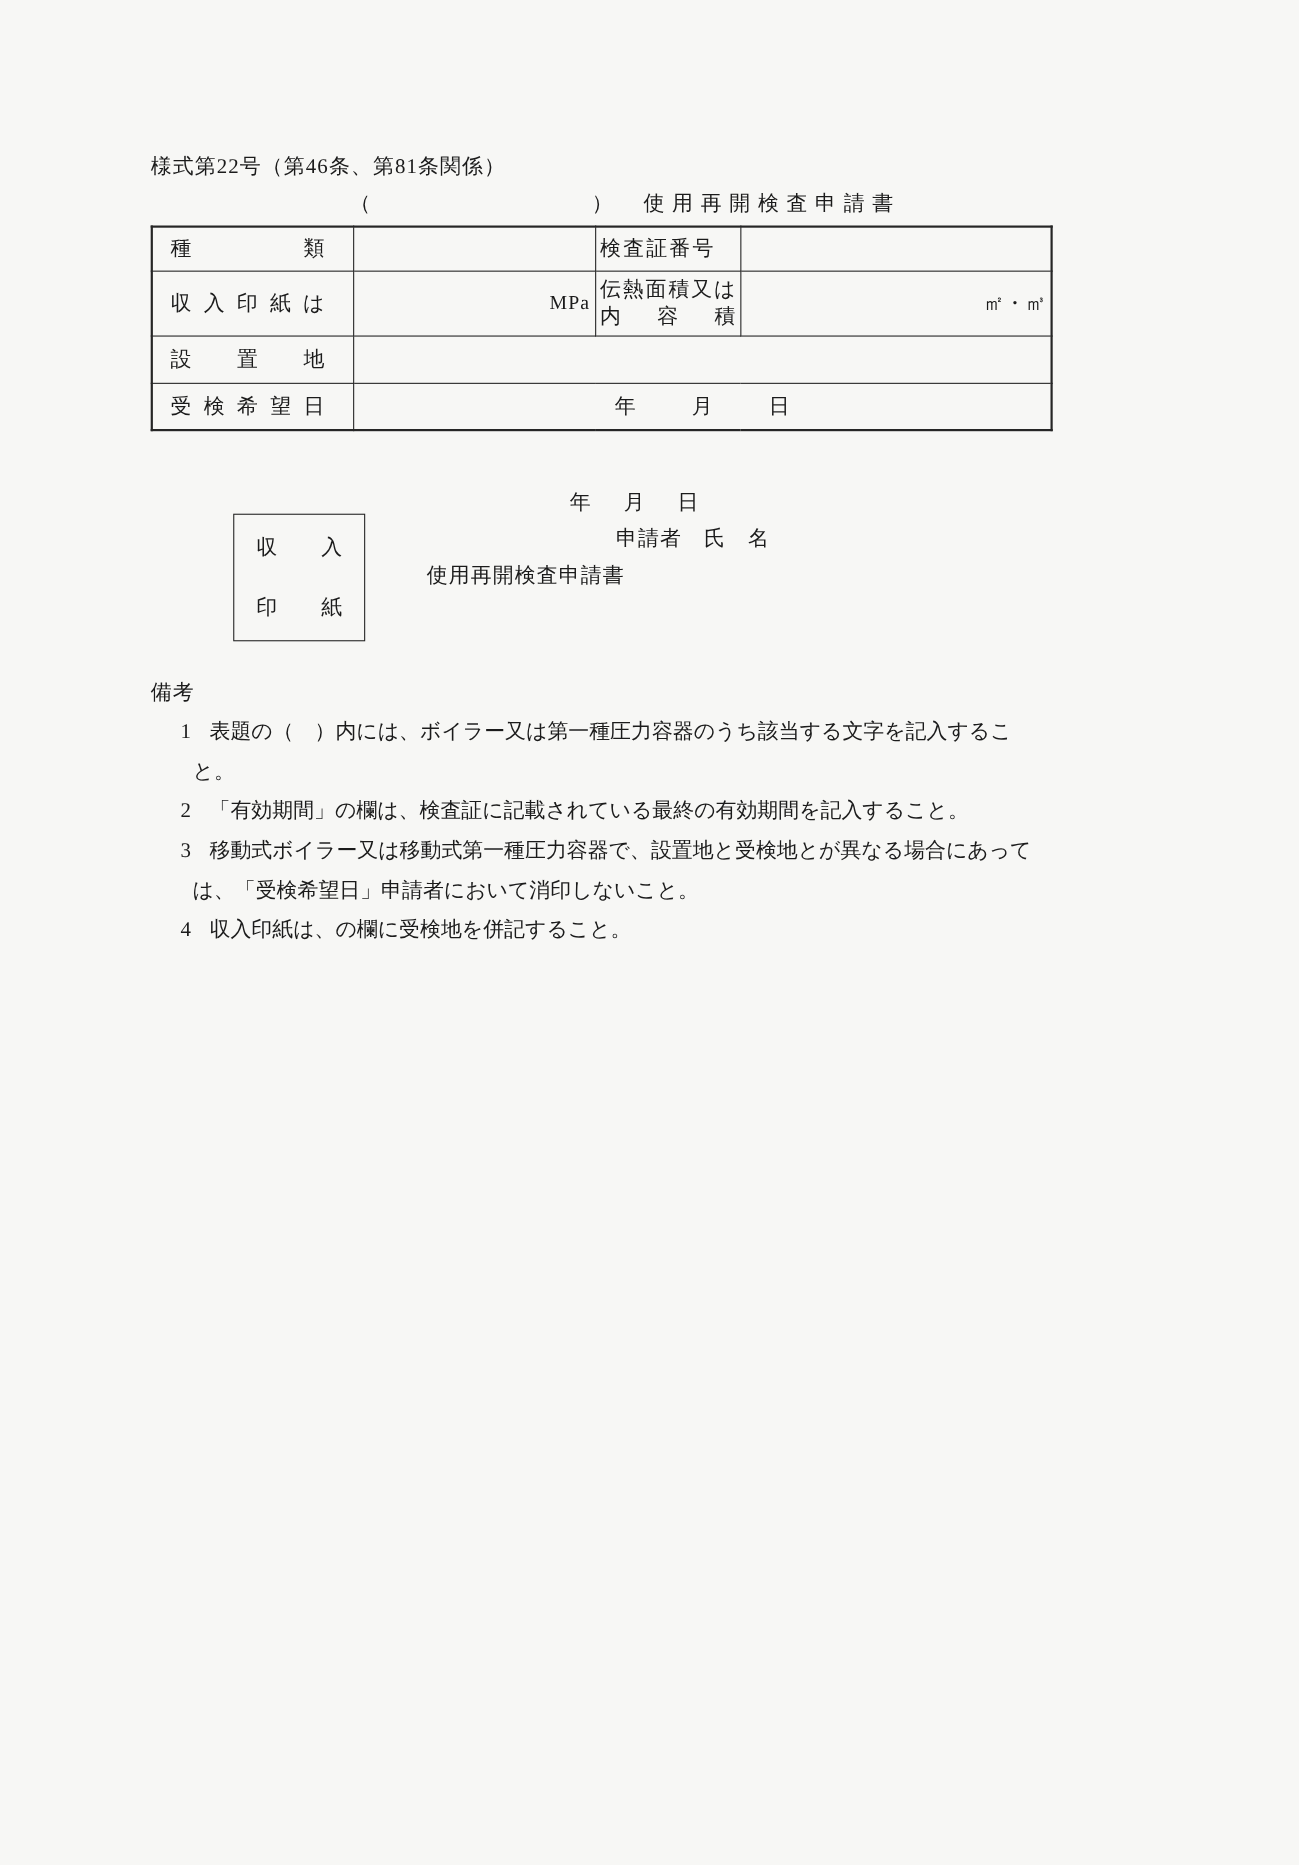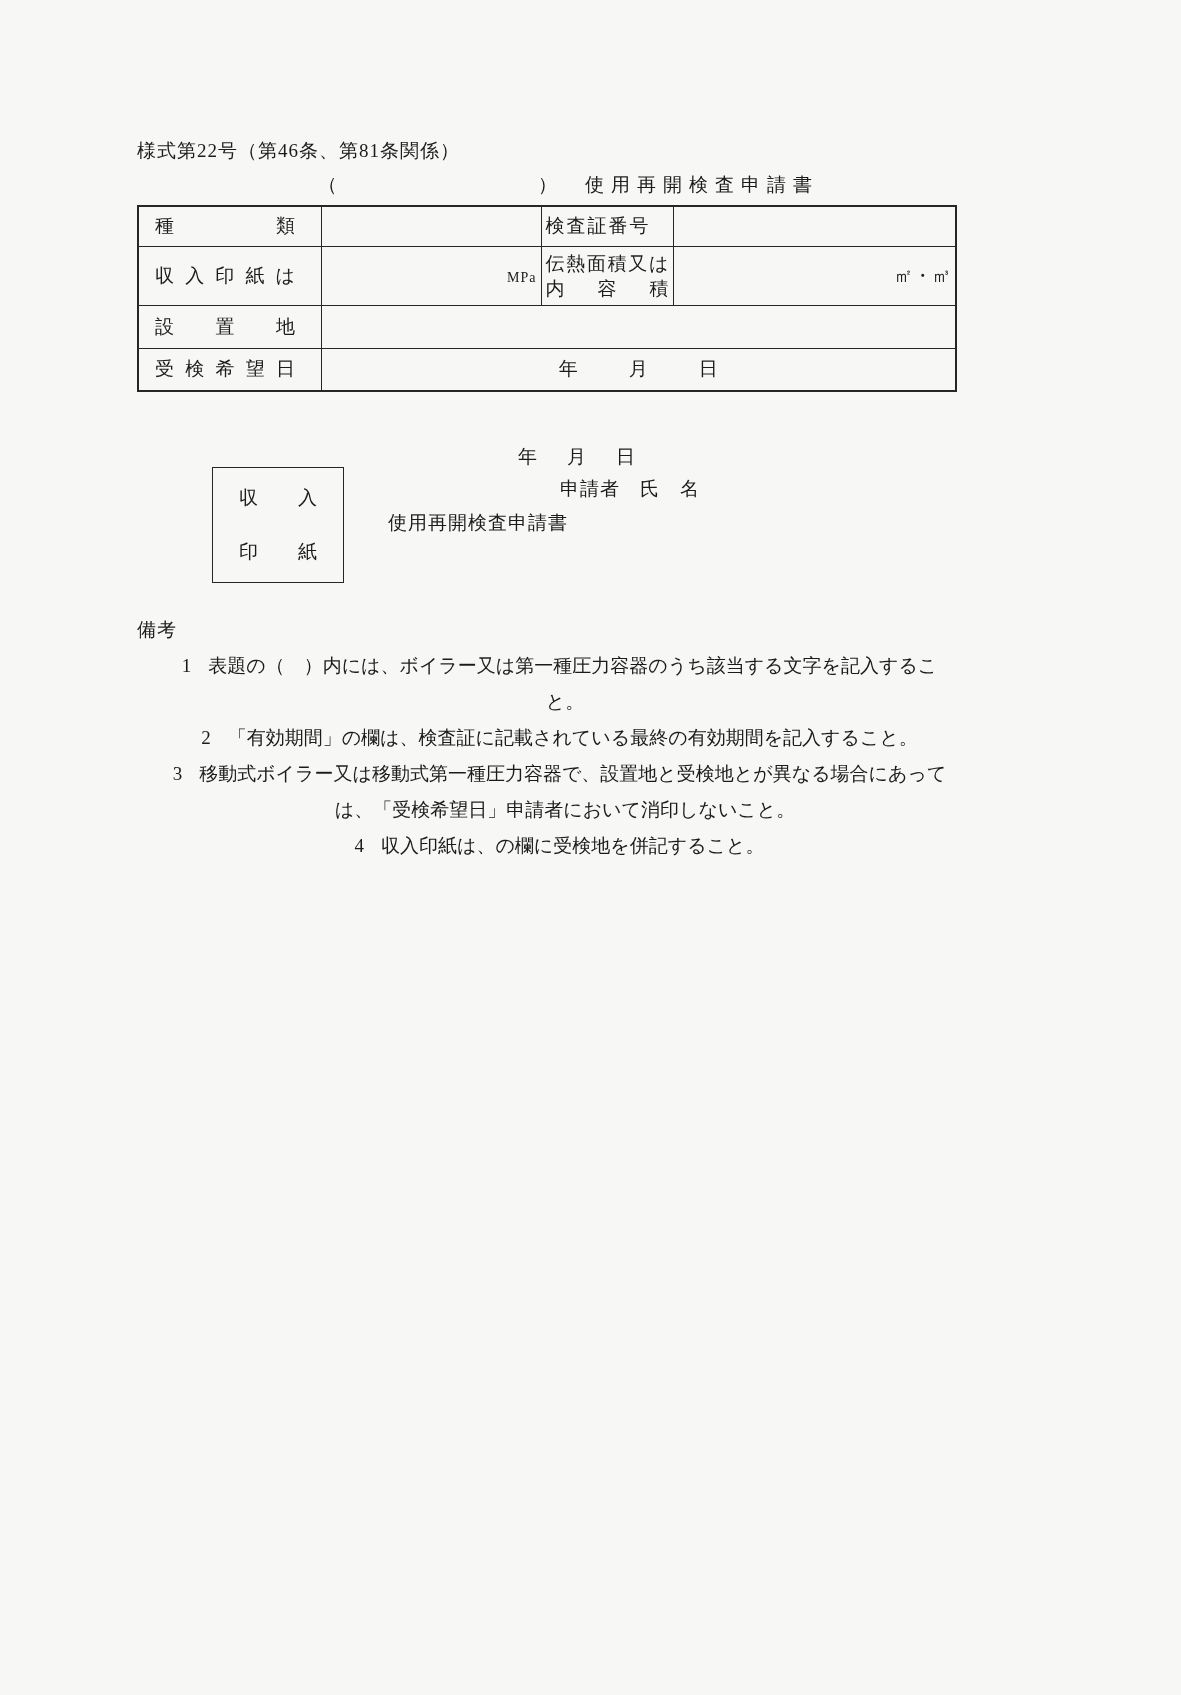--- a/index.html
+++ b/index.html
@@ -46,57 +46,57 @@
     white-space: normal;
   }
   .cell-cert { padding-left: 8px; letter-spacing: 2px; }
   .cell-wrap {
     padding: 2px 8px;
     line-height: 25px;
     text-align: justify;
     text-align-last: justify;
   }
   .cell-unit { text-align: right; padding-right: 24px; }
-  .unit-mpa { font-size: 14px; letter-spacing: 1px; }
+  .unit-mpa { font-size: 18px; letter-spacing: 1px; }
   .period-row {
     display: flex;
     justify-content: space-between;
     padding: 0 44px;
   }
   .desired-row {
     display: flex;
     justify-content: center;
     gap: 51px;
   }
 
   
   .date-line { left: 518px; top: 444px; display: flex; gap: 30px; }
   .applicant-line { left: 560px; top: 476px; letter-spacing: 1px; white-space: pre; }
   .office-line { left: 388px; top: 510px; letter-spacing: 1px; }
   .stamp-box {
     left: 212px; top: 467px;
-    width: 132px; height: 116px;
+    width: 120px; height: 116px;
     border: 1px solid var(--line, #262626);
     display: flex;
     flex-direction: column;
     justify-content: center;
     row-gap: 28px;
   }
   .stamp-line {
     display: block;
     width: 78px;
     margin: 0 auto;
     text-align: justify;
     text-align-last: justify;
   }
 
   
   .notes { left: 137px; top: 612px; width: 818px; line-height: 36px; }
   .notes-heading { letter-spacing: 1px; }
-  .note-item { margin-left: 38px; text-indent: -11px; text-align: center; }
+  .note-item { margin-left: 38px; text-indent: -11px; }
   .note-gap { display: inline-block; width: 17px; }
 </style>
 </head>
 <body>
 
 <div class="page">
 
   <div class="abs form-number">様式第22号（第46条、第81条関係）</div>
   <div class="abs title-paren-open">（</div>
   <div class="abs title-paren-close">）</div>

